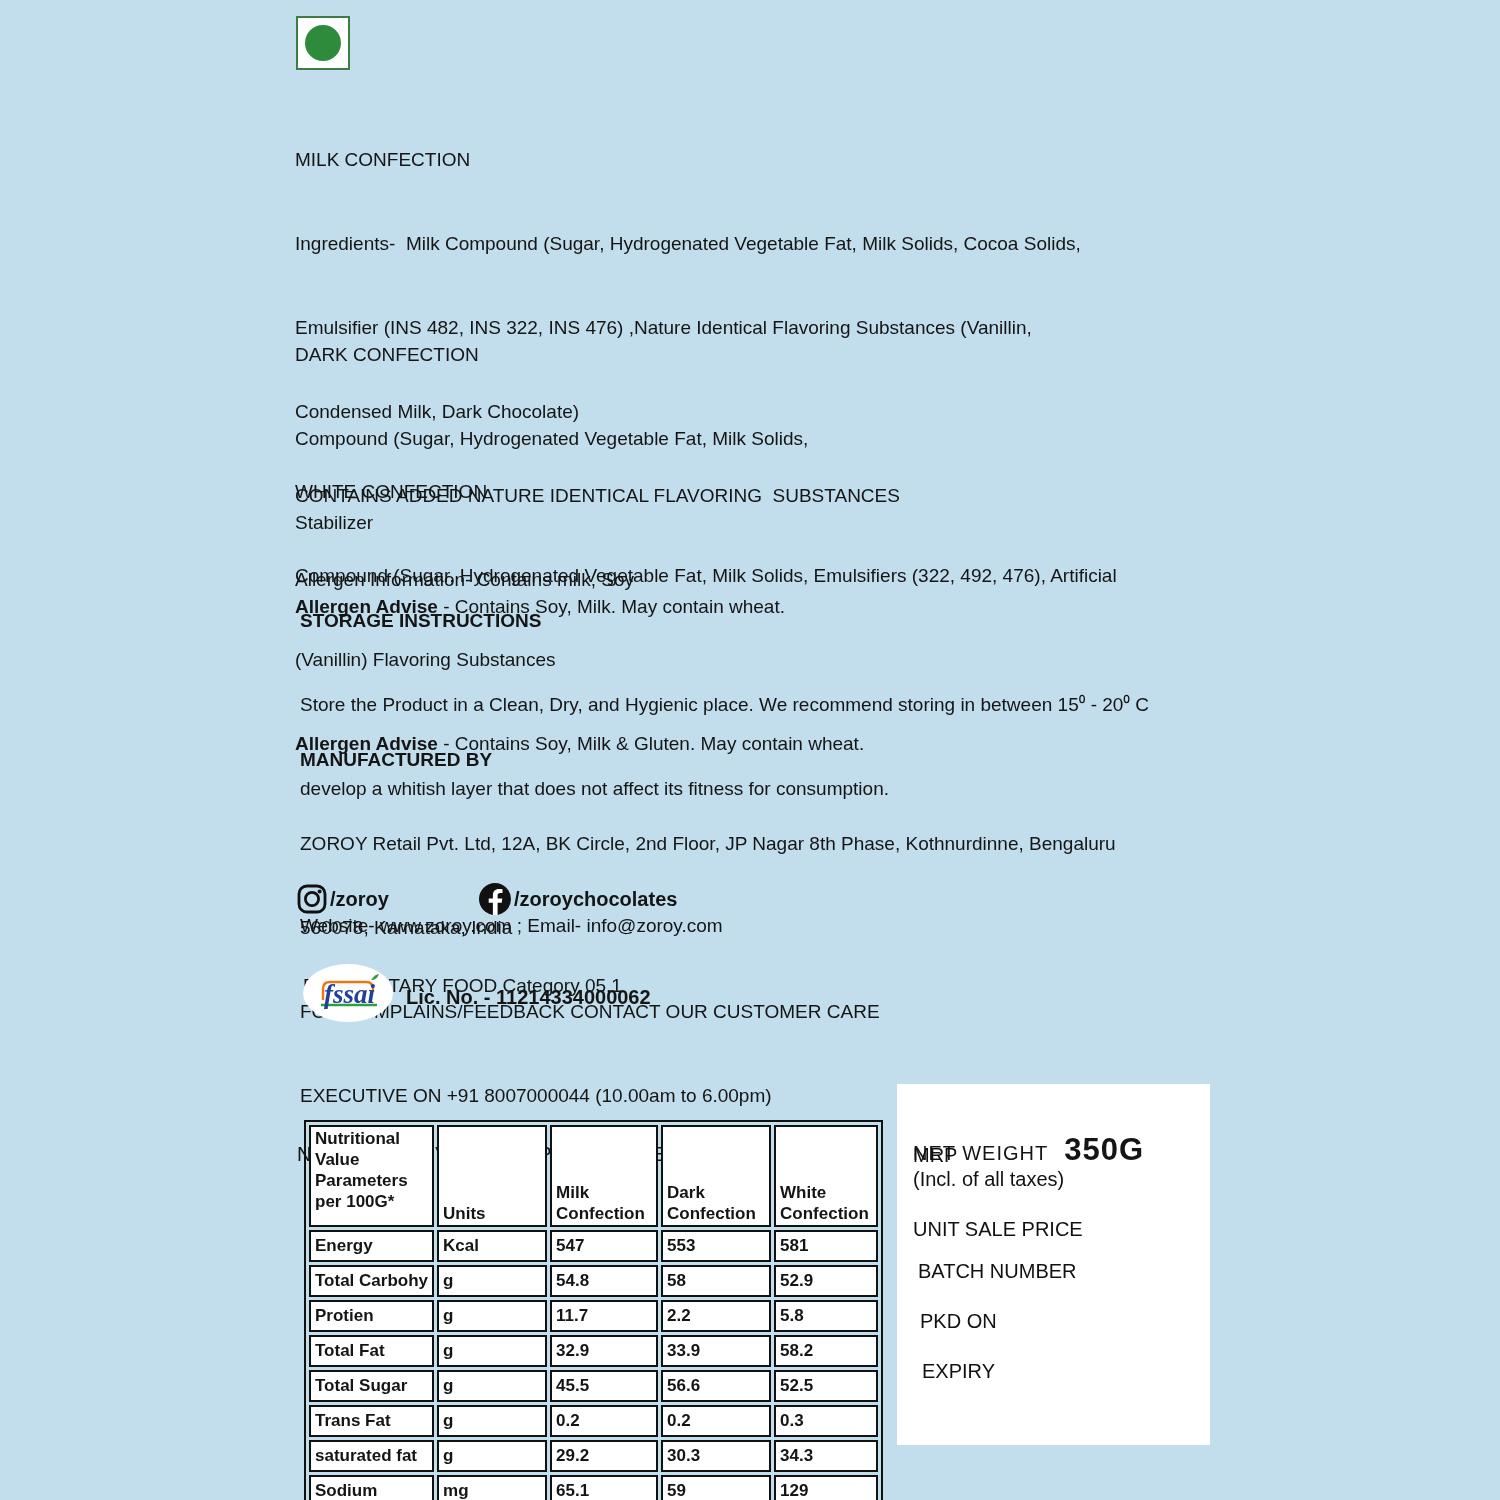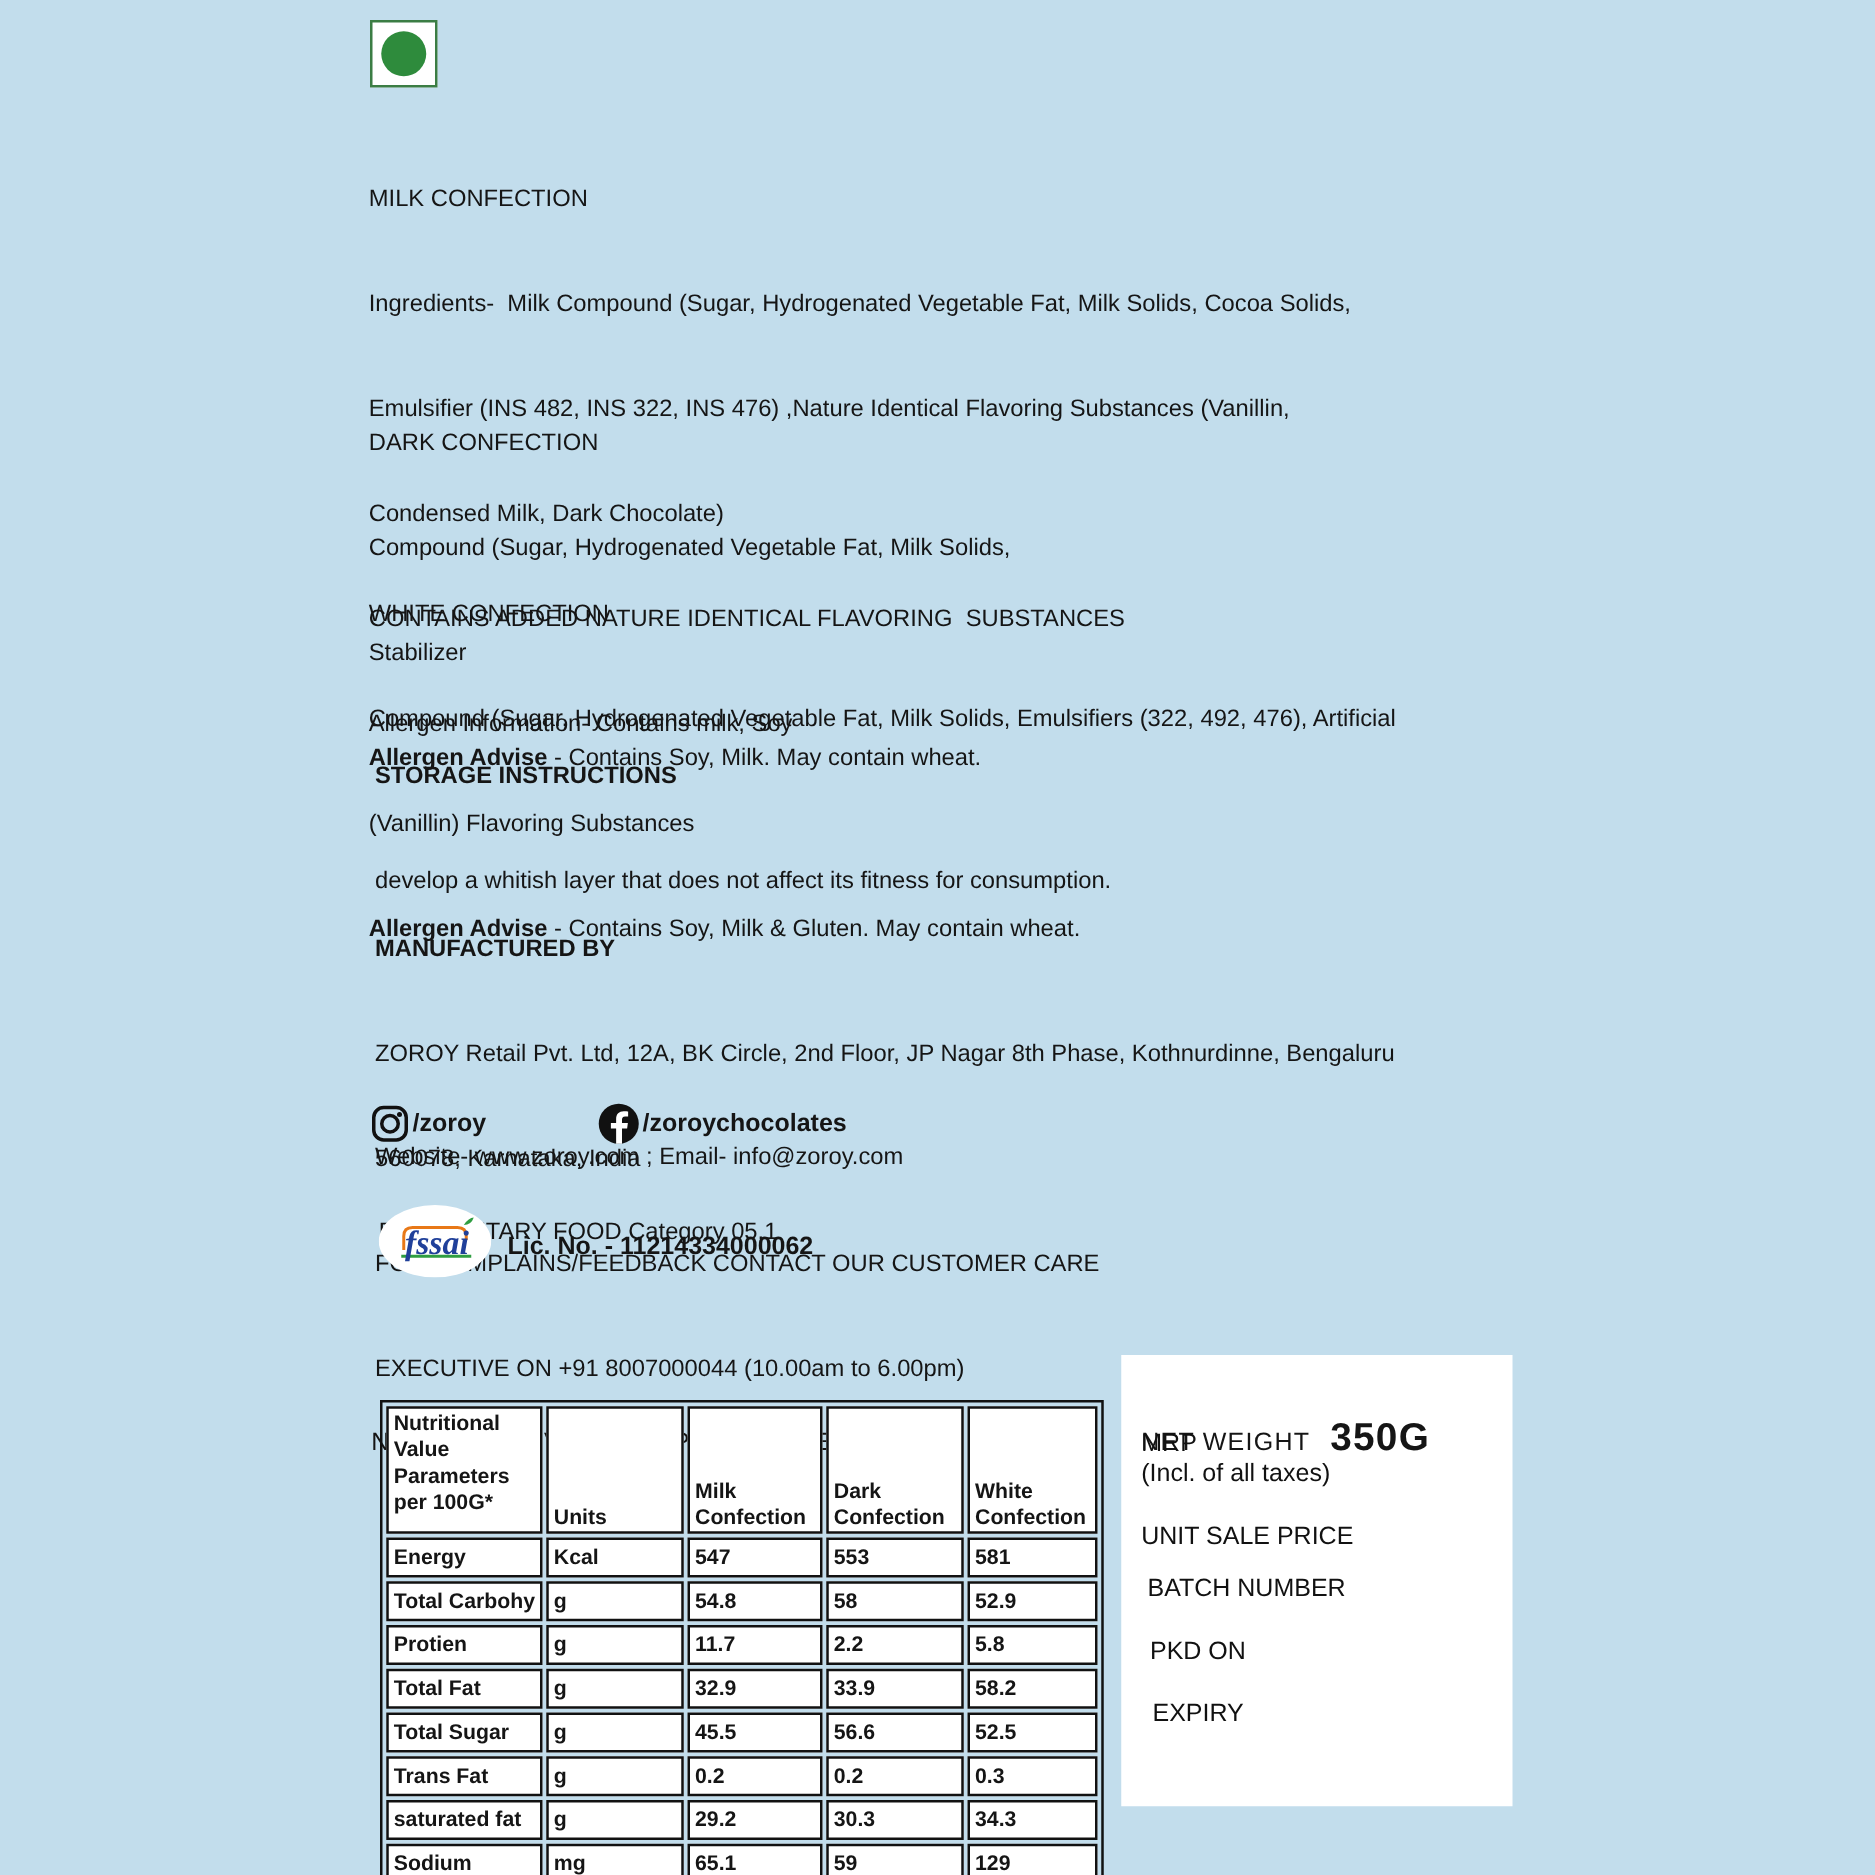--- a/index.html
+++ b/index.html
@@ -74,20 +74,21 @@
 
   <div class="txt" style="left:295px;top:422px">
     <div class="line">WHITE CONFECTION</div>
     <div class="line">Compound (Sugar, Hydrogenated Vegetable Fat, Milk Solids, Emulsifiers (322, 492, 476), Artificial</div>
     <div class="line">(Vanillin) Flavoring Substances</div>
     <div class="line"><span class="b">Allergen Advise</span><span> - Contains Soy, Milk &amp; Gluten. May contain wheat.</span></div>
   </div>
 
   <div class="txt" style="left:300px;top:551px">
     <div class="line b">STORAGE INSTRUCTIONS</div>
+    <div class="line">Store the Product in a Clean, Dry, and Hygienic place. We recommend storing in between 15⁰ - 20⁰ C</div>
     <div class="line">develop a whitish layer that does not affect its fitness for consumption.</div>
   </div>
 
   <div class="txt" style="left:300px;top:690px">
     <div class="line b">MANUFACTURED BY</div>
     <div class="line">ZOROY Retail Pvt. Ltd, 12A, BK Circle, 2nd Floor, JP Nagar 8th Phase, Kothnurdinne, Bengaluru</div>
     <div class="line">560078, Karnataka, India</div>
     <div class="line">FOR COMPLAINS/FEEDBACK CONTACT OUR CUSTOMER CARE</div>
     <div class="line">EXECUTIVE ON +91 8007000044 (10.00am to 6.00pm)</div>
   </div>

